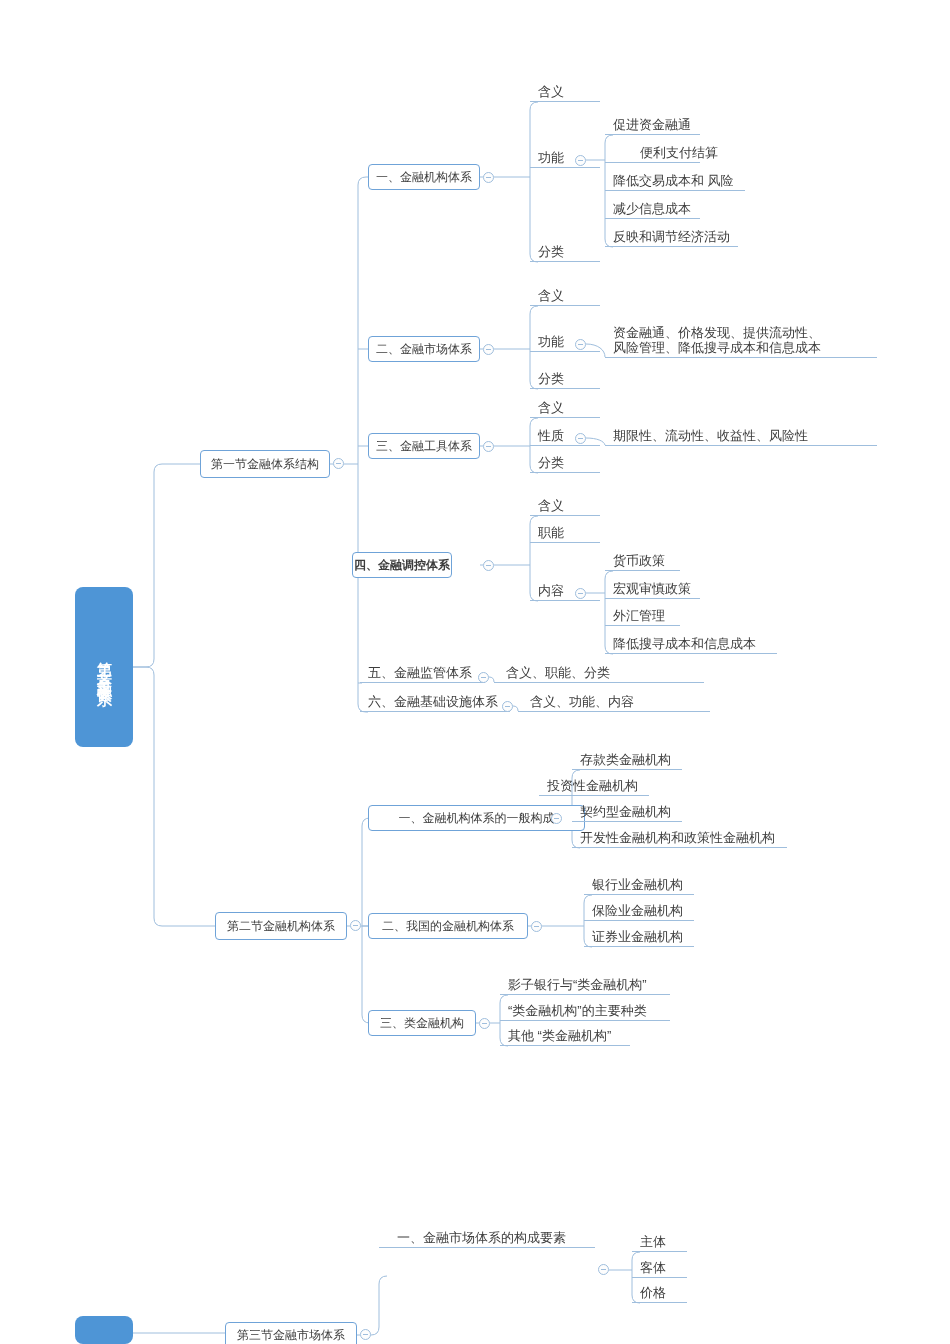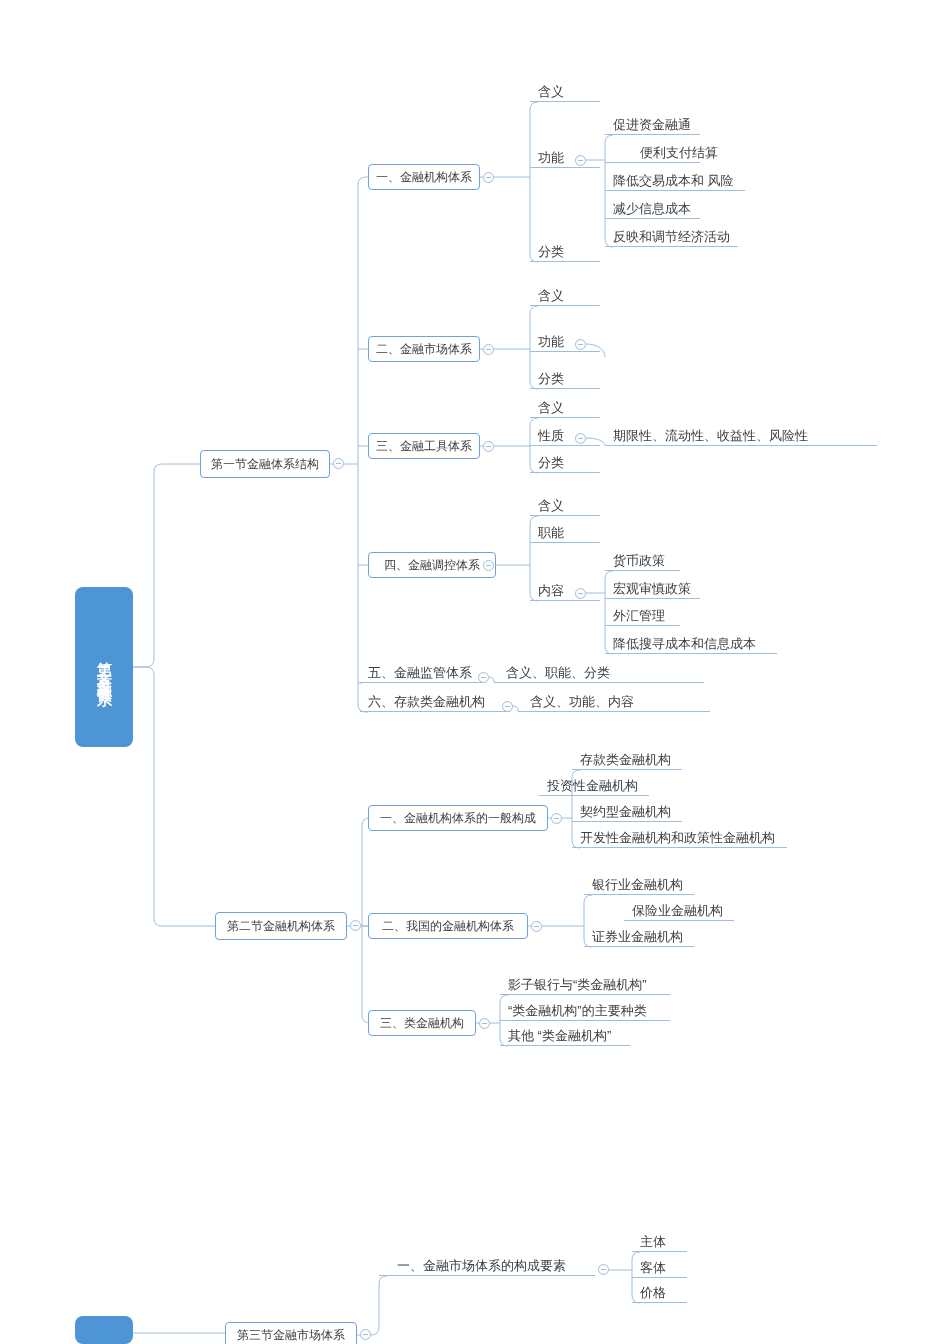--- a/index.html
+++ b/index.html
@@ -62,80 +62,83 @@
 
   <div class="box" style="left:368px;top:164px;width:112px;height:26px;">一、金融机构体系</div>
   <div class="tick" style="left:483px;top:172px;"></div>
 
   <div class="box" style="left:368px;top:336px;width:112px;height:26px;">二、金融市场体系</div>
   <div class="tick" style="left:483px;top:344px;"></div>
 
   <div class="box" style="left:368px;top:433px;width:112px;height:26px;">三、金融工具体系</div>
   <div class="tick" style="left:483px;top:441px;"></div>
 
-  <div class="box" style="left:368px;top:552px;width:128px;height:26px;">四、金融调控体系</div>
+  <div class="box" style="left:352px;top:552px;width:100px;height:26px;font-weight:bold;">四、金融调控体系</div>
   <div class="tick" style="left:483px;top:560px;"></div>
 
   <div class="leaf" style="left:360px;top:665px;width:125px;">五、金融监管体系</div>
   <div class="tick" style="left:478px;top:672px;"></div>
   <div class="leaf" style="left:494px;top:665px;width:210px;padding-left:12px;">含义、职能、分类</div>
 
-  <div class="leaf" style="left:360px;top:694px;width:150px;">六、存款类金融机构</div>
+  <div class="leaf" style="left:360px;top:694px;width:150px;">六、金融基础设施体系</div>
   <div class="tick" style="left:502px;top:701px;"></div>
   <div class="leaf" style="left:518px;top:694px;width:192px;padding-left:12px;">含义、功能、内容</div>
 
   <div class="leaf" style="left:530px;top:84px;width:70px;">含义</div>
   <div class="leaf" style="left:530px;top:150px;width:70px;">功能</div>
   <div class="tick" style="left:575px;top:155px;"></div>
   <div class="leaf" style="left:530px;top:244px;width:70px;">分类</div>
 
   <div class="leaf" style="left:605px;top:117px;width:95px;">促进资金融通</div>
   <div class="leaf" style="left:605px;top:145px;width:95px;padding-left:35px;">便利支付结算</div>
   <div class="leaf" style="left:605px;top:173px;width:140px;">降低交易成本和 风险</div>
   <div class="leaf" style="left:605px;top:201px;width:95px;">减少信息成本</div>
   <div class="leaf" style="left:605px;top:229px;width:133px;">反映和调节经济活动</div>
 
   <div class="leaf" style="left:530px;top:288px;width:70px;">含义</div>
   <div class="leaf" style="left:530px;top:334px;width:70px;">功能</div>
   <div class="tick" style="left:575px;top:339px;"></div>
   <div class="leaf" style="left:530px;top:371px;width:70px;">分类</div>
+  <div class="leaf wrap" style="left:605px;top:325px;width:272px;">
+    <span class="wrapspan">资金融通、价格发现、提供流动性、风险管理、降低搜寻成本和信息成本</span>
+  </div>
 
   <div class="leaf" style="left:530px;top:400px;width:70px;">含义</div>
   <div class="leaf" style="left:530px;top:428px;width:70px;">性质</div>
   <div class="tick" style="left:575px;top:433px;"></div>
   <div class="leaf" style="left:530px;top:455px;width:70px;">分类</div>
   <div class="leaf" style="left:605px;top:428px;width:272px;">期限性、流动性、收益性、风险性</div>
 
   <div class="leaf" style="left:530px;top:498px;width:70px;">含义</div>
   <div class="leaf" style="left:530px;top:525px;width:70px;">职能</div>
   <div class="leaf" style="left:530px;top:583px;width:70px;">内容</div>
   <div class="tick" style="left:575px;top:588px;"></div>
   <div class="leaf" style="left:605px;top:553px;width:75px;">货币政策</div>
   <div class="leaf" style="left:605px;top:581px;width:95px;">宏观审慎政策</div>
   <div class="leaf" style="left:605px;top:608px;width:75px;">外汇管理</div>
   <div class="leaf" style="left:605px;top:636px;width:172px;">降低搜寻成本和信息成本</div>
 
-  <div class="box" style="left:368px;top:805px;width:180px;height:26px;">一、金融机构体系的一般构成</div>
+  <div class="box" style="left:368px;top:805px;width:217px;height:26px;">一、金融机构体系的一般构成</div>
   <div class="tick" style="left:551px;top:813px;"></div>
   <div class="leaf" style="left:572px;top:752px;width:110px;">存款类金融机构</div>
   <div class="leaf" style="left:539px;top:778px;width:110px;">投资性金融机构</div>
   <div class="leaf" style="left:572px;top:804px;width:110px;">契约型金融机构</div>
   <div class="leaf" style="left:572px;top:830px;width:215px;">开发性金融机构和政策性金融机构</div>
 
   <div class="box" style="left:368px;top:913px;width:160px;height:26px;">二、我国的金融机构体系</div>
   <div class="tick" style="left:531px;top:921px;"></div>
   <div class="leaf" style="left:584px;top:877px;width:110px;">银行业金融机构</div>
-  <div class="leaf" style="left:584px;top:903px;width:110px;margin-left:40px;">保险业金融机构</div>
+  <div class="leaf" style="left:584px;top:903px;width:110px;">保险业金融机构</div>
   <div class="leaf" style="left:584px;top:929px;width:110px;">证券业金融机构</div>
 
   <div class="box" style="left:368px;top:1010px;width:108px;height:26px;">三、类金融机构</div>
   <div class="tick" style="left:479px;top:1018px;"></div>
   <div class="leaf" style="left:500px;top:977px;width:170px;">影子银行与“类金融机构”</div>
   <div class="leaf" style="left:500px;top:1003px;width:170px;">“类金融机构”的主要种类</div>
   <div class="leaf" style="left:500px;top:1028px;width:130px;">其他 “类金融机构”</div>
 
-  <div class="leaf" style="left:379px;top:1258px;width:216px;padding-left:18px;">一、金融市场体系的构成要素</div>
+  <div class="leaf" style="left:379px;top:1230px;width:216px;padding-left:18px;">一、金融市场体系的构成要素</div>
   <div class="tick" style="left:598px;top:1264px;"></div>
   <div class="leaf" style="left:632px;top:1234px;width:55px;">主体</div>
   <div class="leaf" style="left:632px;top:1260px;width:55px;">客体</div>
   <div class="leaf" style="left:632px;top:1285px;width:55px;">价格</div>
 
 </div>
 
 </body></html>

